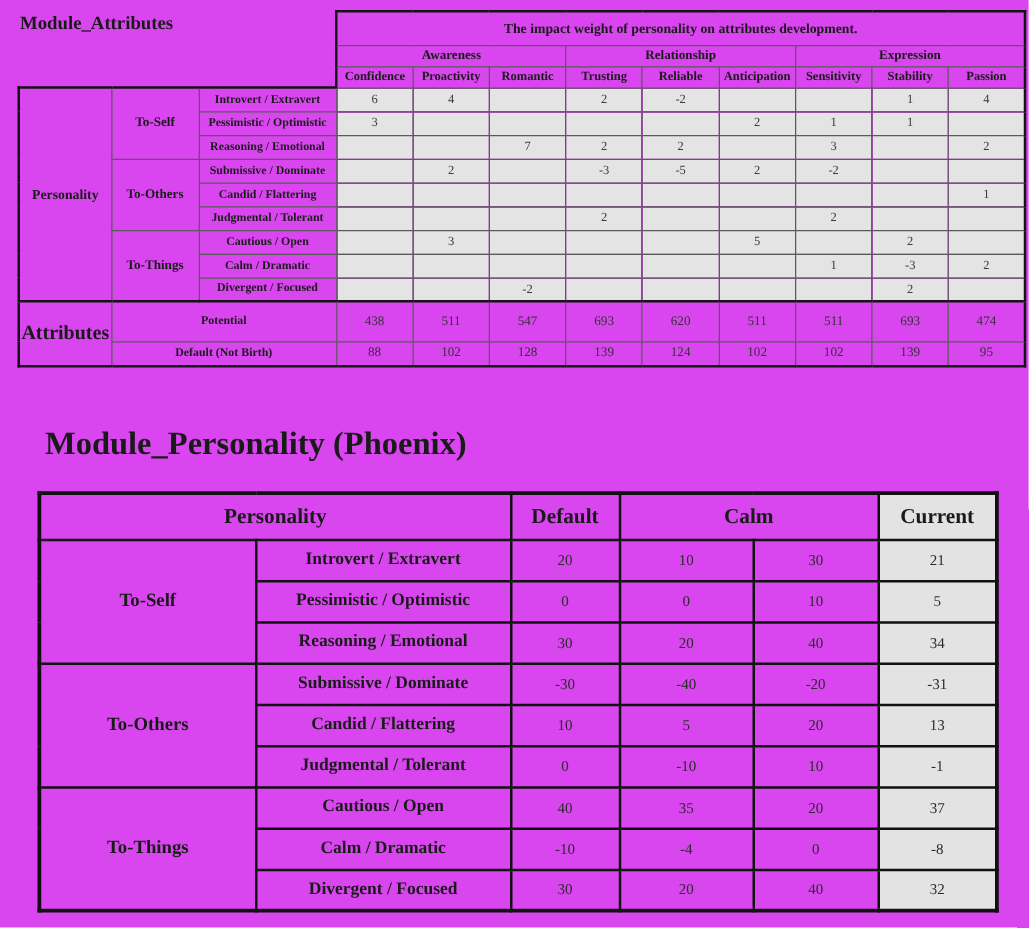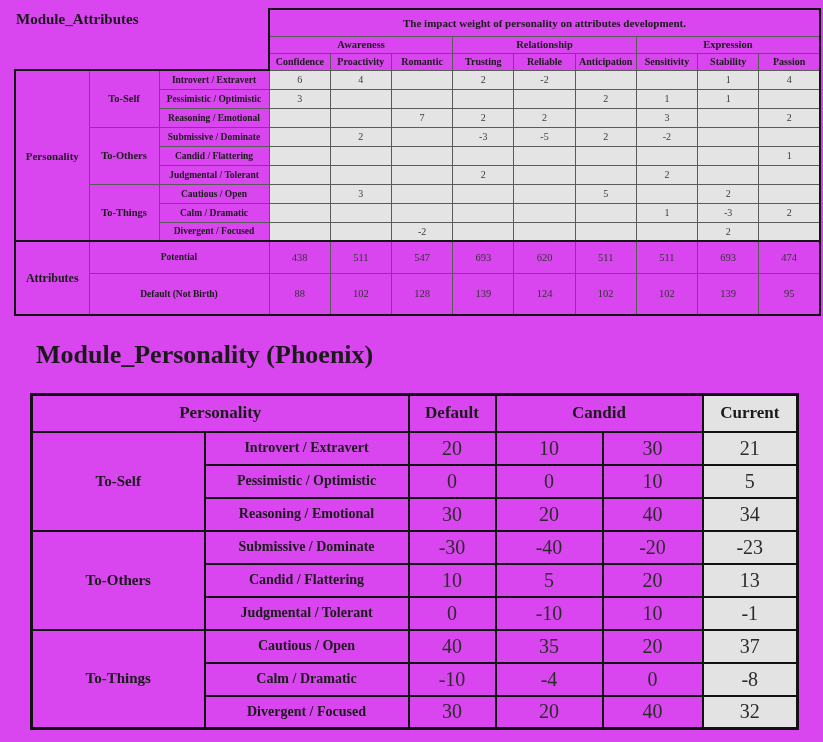--- a/index.html
+++ b/index.html
@@ -9,45 +9,45 @@
   
   .attr-title{position:absolute;left:16px;top:8px;font-size:15px;font-weight:bold;
               line-height:22px;z-index:5;}
 
   
   table.attr{position:absolute;left:14px;top:8px;width:807px;
              border-collapse:collapse;table-layout:fixed;}
   table.attr td{border:1px solid #5a5a5a;text-align:center;vertical-align:middle;
                 padding:0;overflow:hidden;white-space:nowrap;}
   table.attr td.blank{border:none;}
-  .h27{height:27px}.h17{height:17px}.h19{height:19px}.h32{height:32px}.h34{height:42px}
+  .h27{height:27px}.h17{height:17px}.h19{height:19px}.h32{height:32px}.h34{height:20px}
   .g{background:#e4e4e4;}
   .hdr{font-weight:bold;font-size:11px;}
   .ghdr{font-weight:bold;font-size:10.5px;}
   .chdr{font-weight:bold;font-size:10px;}
   .trait{font-weight:bold;font-size:9.5px;}
   .plabel{font-weight:bold;font-size:11px;}
-  .alabel{font-weight:bold;font-size:12px;}
+  .alabel{font-weight:bold;font-size:16px;}
   .num{font-weight:400;color:#3a3a3a;font-size:10px;}
   .anum{font-weight:400;color:#333;font-size:10.5px;}
   .b2t{border-top:2px solid #141414 !important}
   .b2l{border-left:2px solid #141414 !important}
   .b2r{border-right:2px solid #141414 !important}
   .b2b{border-bottom:2px solid #141414 !important}
 
   
   .pers-title{position:absolute;left:36px;top:340px;font-size:26px;font-weight:bold;}
   table.pers{position:absolute;left:30px;top:393px;width:766px;
              border-collapse:collapse;table-layout:fixed;border:3px solid #111;}
   table.pers td{border:2px solid #111;text-align:center;vertical-align:middle;padding:0;}
   .h37{height:37px}.h33{height:33px}
   .pers .hd{font-weight:bold;font-size:17px;}
   .pers .grp{font-weight:bold;font-size:15px;}
   .pers .tr2{font-weight:bold;font-size:14px;}
-  .pers .val{font-weight:400;font-size:20px;color:#2b2b2b;}
+  .pers .val{font-weight:400;font-size:12px;color:#2b2b2b;}
   .cur{background:#e3e3e3;}
 </style>
 </head>
 <body>
 
 <div class="page">
 
   <div class="attr-title">
     <div>Module_Attributes</div>
   </div>
@@ -238,21 +238,21 @@
         <col style="width:204px">
         <col style="width:87px">
       <col style="width:107px">
         <col style="width:100px">
         <col style="width:95px">
     </colgroup>
     <tbody>
         <tr class="h37">
       <td class="hd" colspan="2">Personality</td>
       <td class="hd">Default</td>
-      <td class="hd" colspan="2">Candid</td>
+      <td class="hd" colspan="2">Calm</td>
       <td class="hd cur">Current</td>
     </tr>
 
     <tr class="h33">
       <td class="grp" rowspan="3">To-Self</td>
       <td class="tr2">Introvert / Extravert</td>
       <td class="val">20</td>
       <td class="val">10</td>
       <td class="val">30</td>
       <td class="val cur">21</td>
@@ -271,21 +271,21 @@
       <td class="val">40</td>
       <td class="val cur">34</td>
     </tr>
 
     <tr class="h33">
       <td class="grp" rowspan="3">To-Others</td>
       <td class="tr2">Submissive / Dominate</td>
       <td class="val">-30</td>
       <td class="val">-40</td>
       <td class="val">-20</td>
-      <td class="val cur">-23</td>
+      <td class="val cur">-31</td>
     </tr>
     <tr class="h33">
       <td class="tr2">Candid / Flattering</td>
       <td class="val">10</td>
       <td class="val">5</td>
       <td class="val">20</td>
       <td class="val cur">13</td>
     </tr>
     <tr class="h33">
       <td class="tr2">Judgmental / Tolerant</td>

